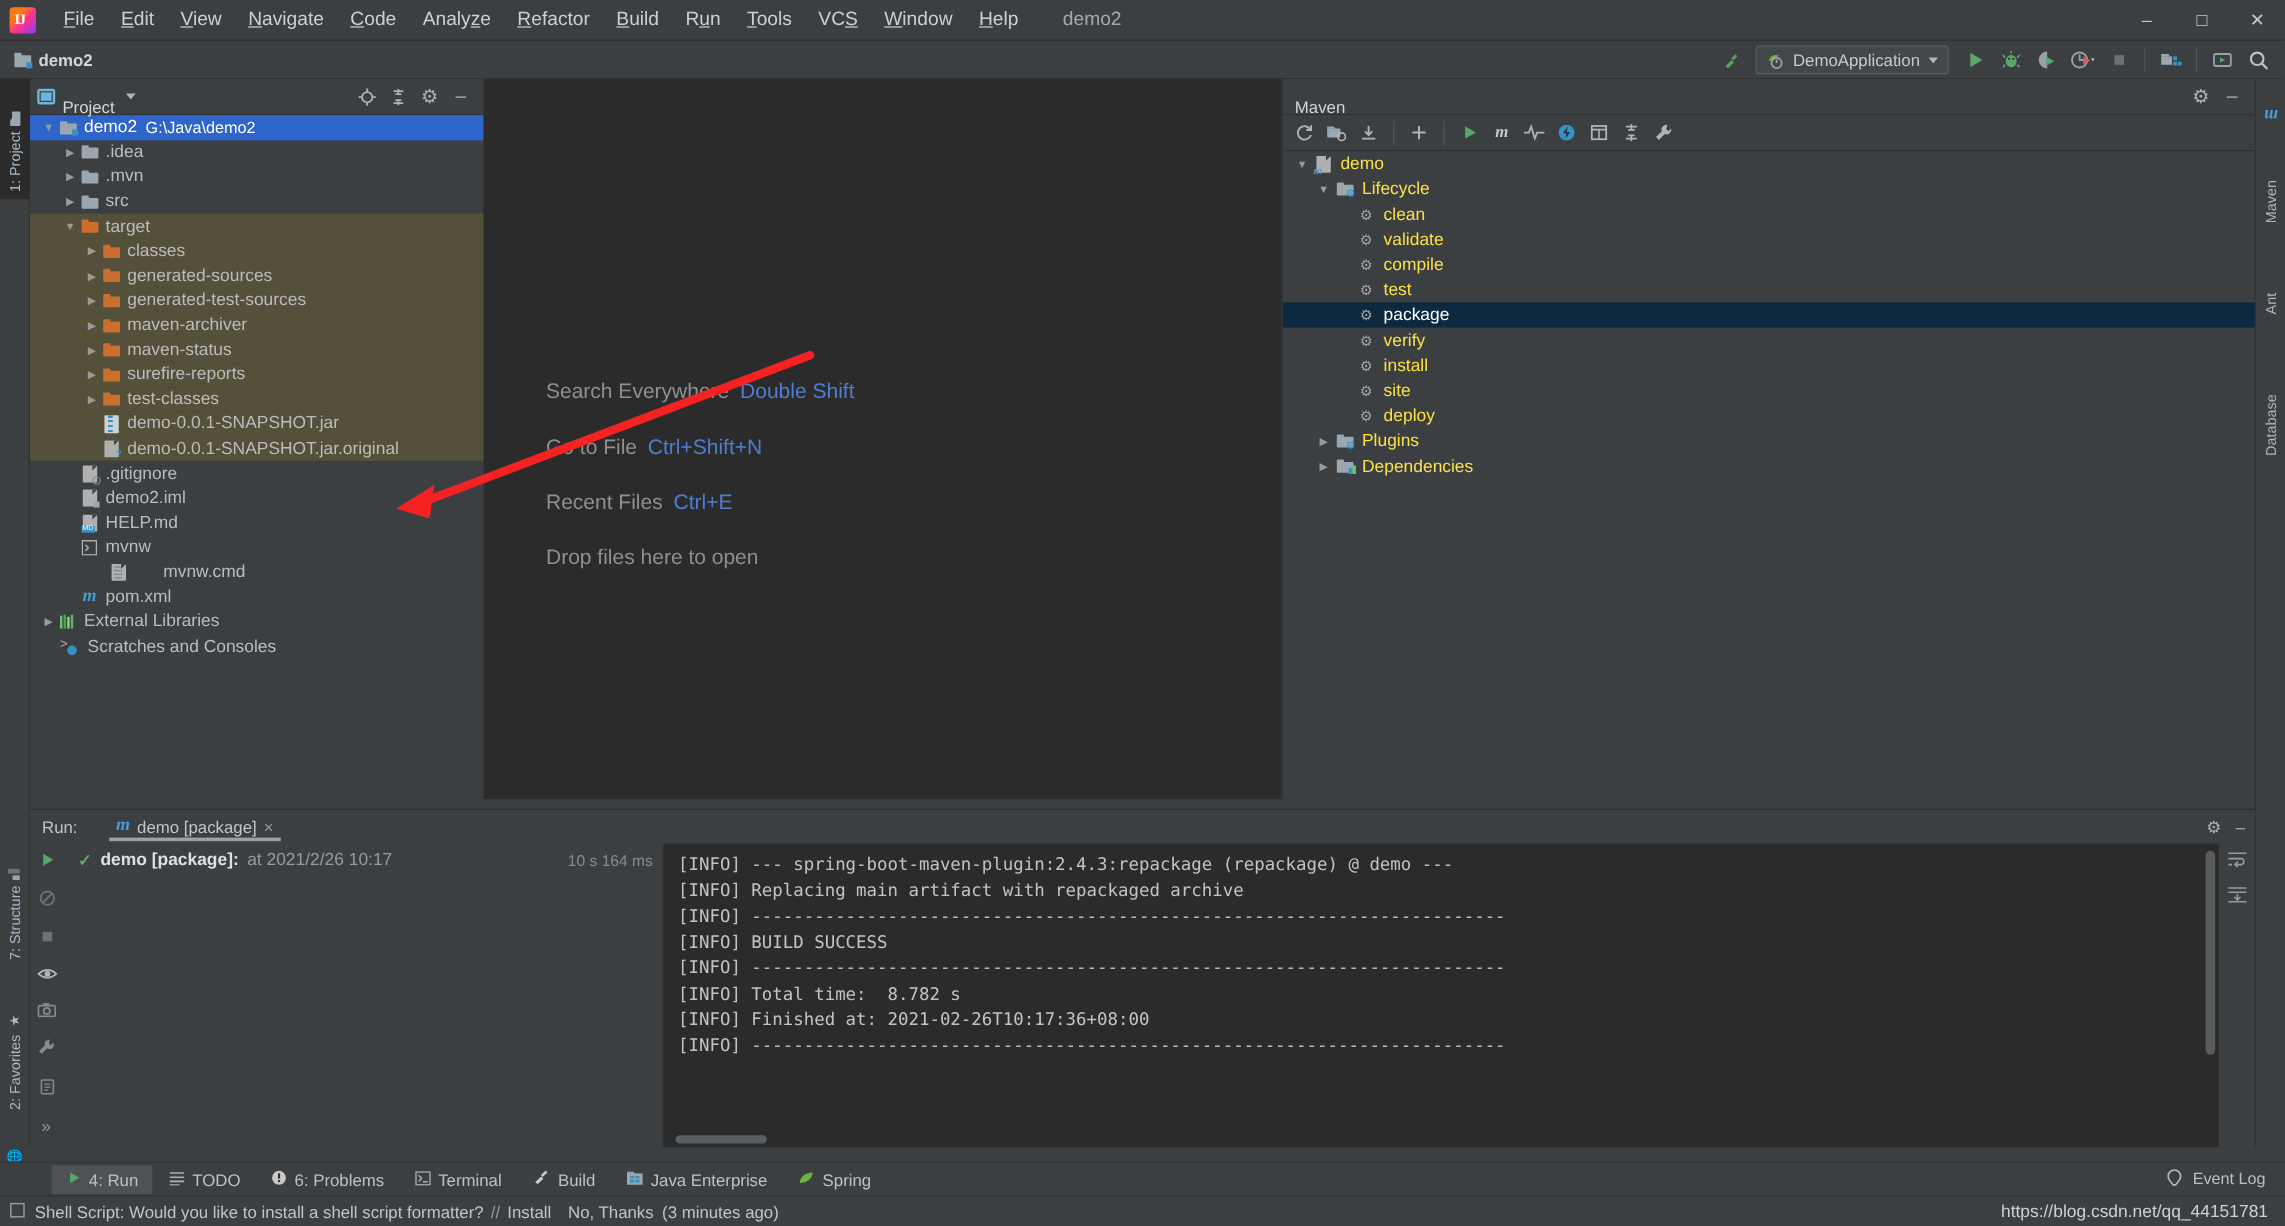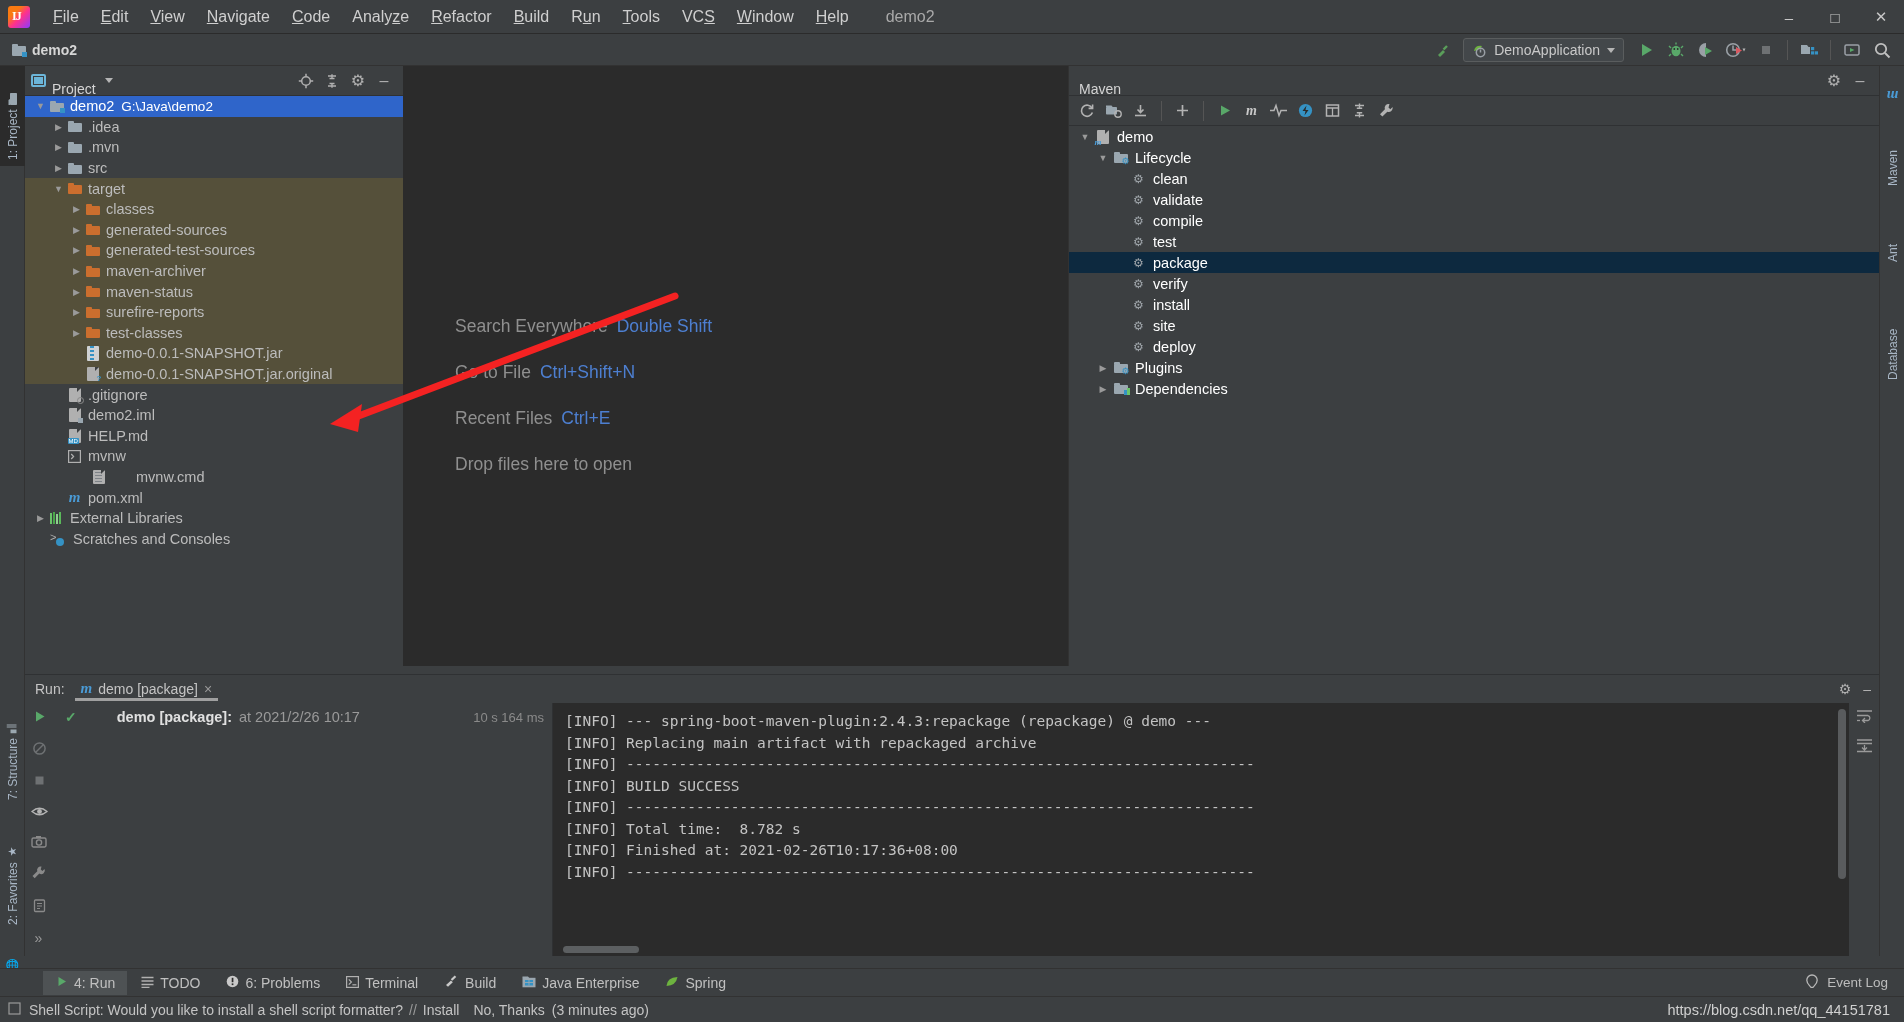--- a/index.html
+++ b/index.html
@@ -128,40 +128,40 @@
   
   .maven{
     position:absolute;left:1068px;top:66px;width:811px;height:600px;background:#3c3f41;
     border-left:1px solid #323232;
   }
   .mvn-toolbar{ height:30px;display:flex;align-items:center;gap:4px;padding:0 6px;border-bottom:1px solid #2f3133;}
   .mvn-toolbar .i{width:23px;height:23px;display:flex;align-items:center;justify-content:center;color:#b3b3b3;font-size:14px;border-radius:3px;}
   .mrow{ height:21px;display:flex;align-items:center;white-space:nowrap;font-size:14.5px;cursor:default;}
   .mrow .arrow{width:16px;text-align:center;color:#9a9a9a;font-size:9px;}
   .mrow .ico{width:19px;display:flex;align-items:center;justify-content:center;}
-  .mrow .lbl{color:#ffffff;}
+  .mrow .lbl{color:#fde047;}
   .mrow.sel{ background:#0d293f; }
   .mrow.sel .lbl{color:#ffffff;}
 
   
   .runpanel{
     position:absolute;left:25px;top:674px;width:1854px;height:282px;background:#3c3f41;
     border-top:1px solid #2f3133;
   }
-  .run-head{ height:28px;display:flex;align-items:center;padding-left:10px;gap:10px;position:relative;text-align:center;}
+  .run-head{ height:28px;display:flex;align-items:center;padding-left:10px;gap:26px;position:relative;text-align:center;}
   .run-head .lab{font-size:14px;color:#c4c4c4;}
   .run-tab{display:flex;align-items:center;gap:6px;padding:3px 6px 4px;font-size:14px;color:#c4c4c4;position:relative;}
   .run-tab:after{content:"";position:absolute;left:0;right:0;bottom:0;height:3px;background:#a0a0a0;}
   .run-head .rhr{position:absolute;right:8px;display:flex;align-items:center;gap:12px;}
   .run-body{ position:absolute;left:0;top:28px;right:0;bottom:0; display:flex;}
   .run-gutter{ width:28px; display:flex;flex-direction:column;align-items:center;padding-top:6px;gap:14px;}
   .run-gutter .g{ color:#9a9a9a;font-size:14px;}
   .run-tree{ width:500px; padding-top:4px; border-right:1px solid #2f3133;}
   .tr{ display:flex;align-items:center;gap:7px;font-size:14.5px;padding:2px 8px 2px 12px;}
-  .tr .nm{ color:#e0e0e0;font-weight:bold;margin-left:33px;}
+  .tr .nm{ color:#e0e0e0;font-weight:bold;}
   .tr .at{ color:#9a9a9a;font-weight:normal;}
   .tr .dur{ margin-left:auto;color:#8a8a8a;font-size:13px;}
   .console{
     flex:1; background:#2b2b2b; margin:0 0 0 0; position:relative; overflow:hidden;
     font-family:"DejaVu Sans Mono","Liberation Mono",monospace; font-size:14.5px; color:#c3c3c3;
     padding:8px 10px 0 12px; line-height:21.5px;
   }
   .console .ln{ white-space:pre; }
   .cscroll{ position:absolute;right:2px;top:0;width:11px;height:100%;}
   .cscroll .thumb{ position:absolute;right:1px;top:6px;width:8px;height:170px;background:#595b5d;border-radius:4px;}

